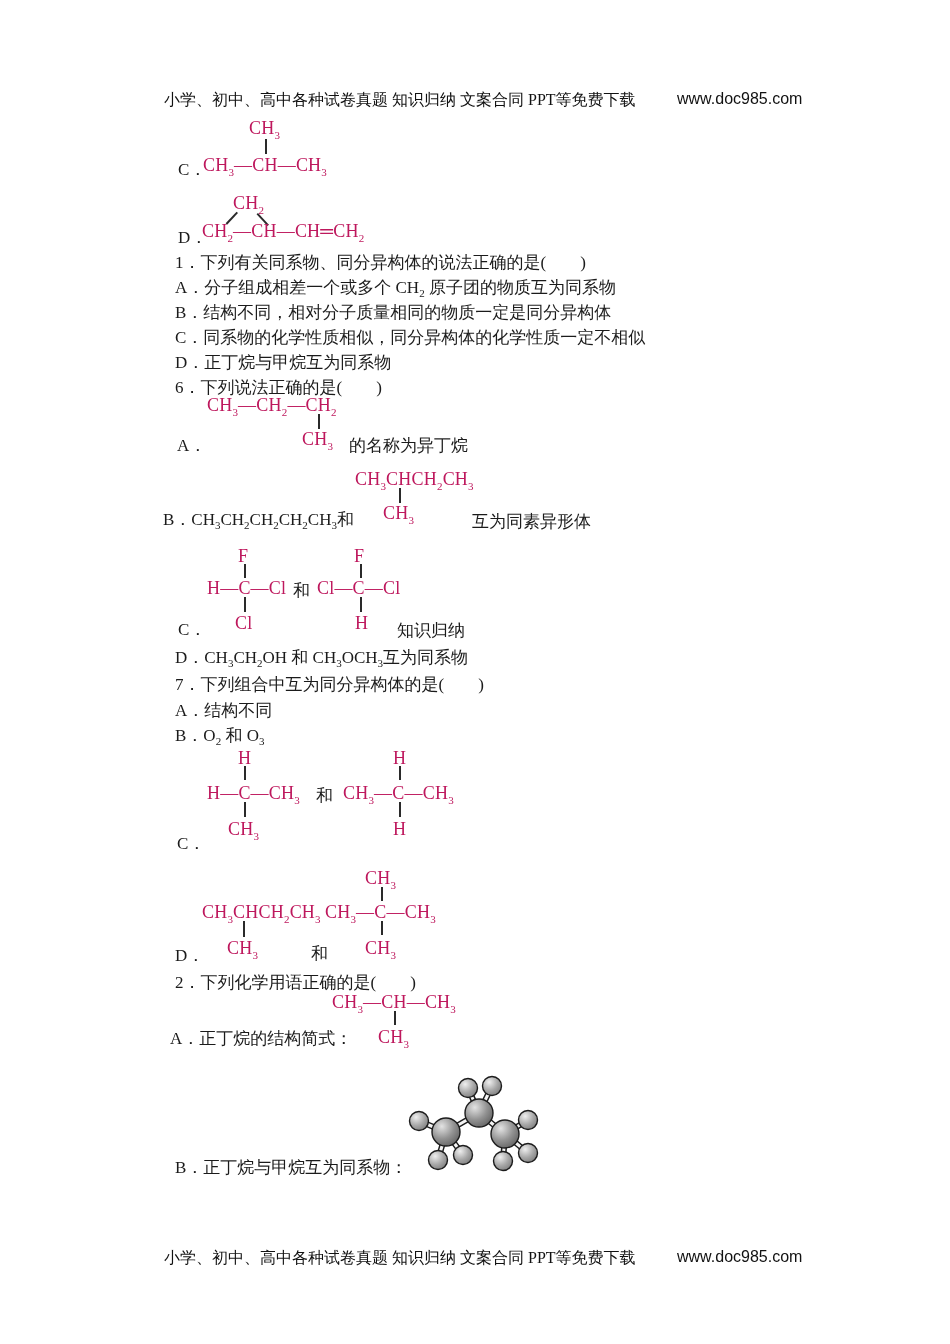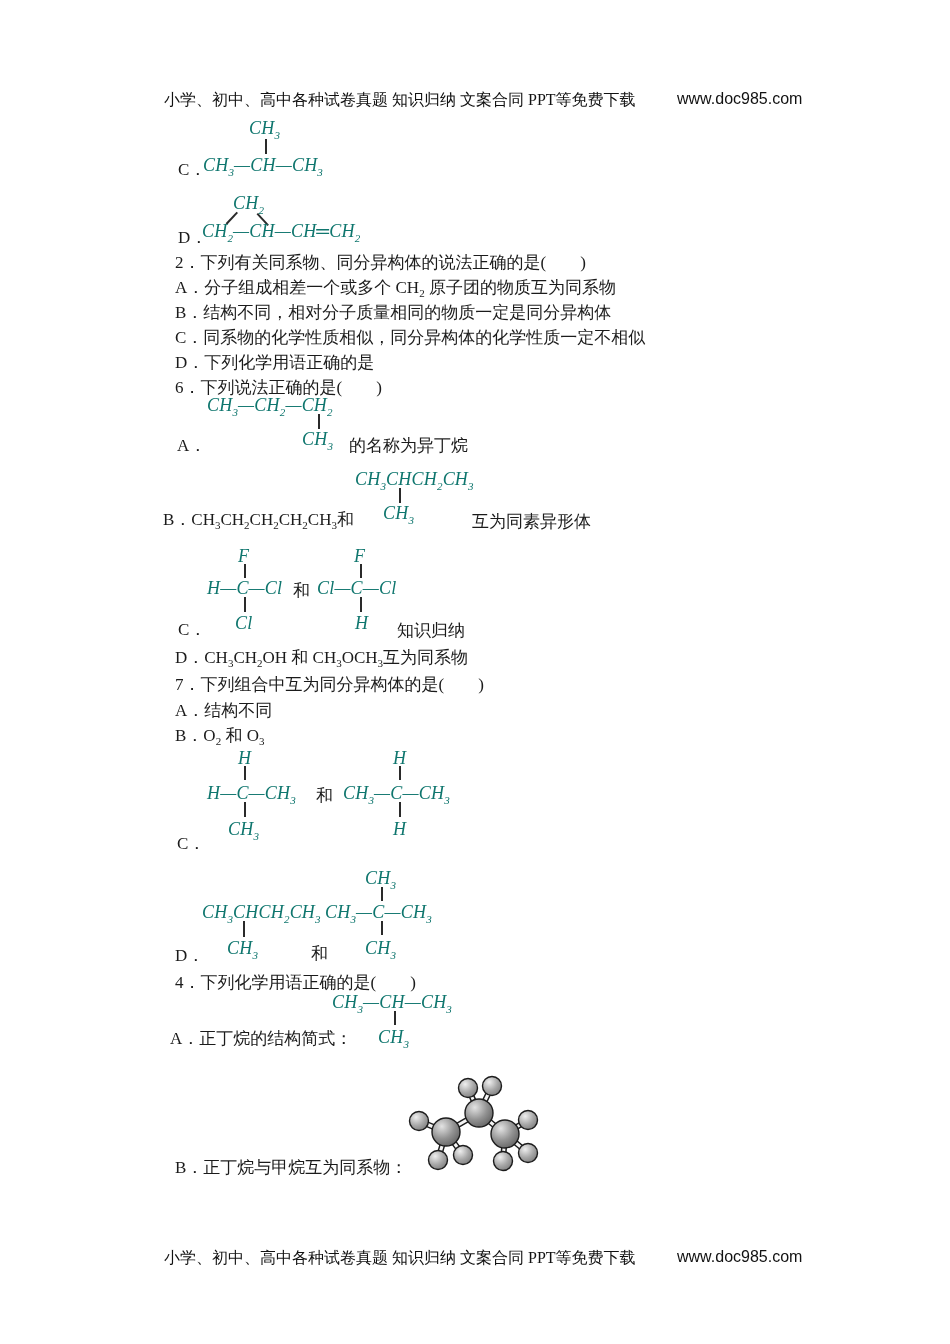--- a/index.html
+++ b/index.html
@@ -1,19 +1,19 @@
 <!DOCTYPE html>
 <html><head>
 <meta charset="utf-8">
 <style>
   html,body{margin:0;padding:0;background:#ffffff;}
   .page{position:relative;width:950px;height:1344px;background:#ffffff;margin:0 auto;overflow:hidden;
         font-family:"Liberation Serif","DejaVu Serif",serif;color:#1b1b1b;}
   .t{position:absolute;white-space:nowrap;font-size:17px;line-height:1.2;color:#1b1b1b;}
-  .fx{position:absolute;white-space:nowrap;font-size:18px;line-height:1;color:#0f766e;letter-spacing:.2px;font-style:italic;}
+  .fx{position:absolute;white-space:nowrap;font-size:18px;line-height:1;color:#be185d;letter-spacing:.2px;}
   .fx sub, .t sub{font-size:11px;line-height:0;}
   .hf{position:absolute;left:0;width:950px;font-size:16px;color:#111;}
   .hf .hf-text{position:absolute;left:164px;top:0;white-space:nowrap;}
   .hf .hf-url{position:absolute;left:677px;top:0;white-space:nowrap;font-family:"Liberation Sans","DejaVu Sans",sans-serif;}
   .vb{position:absolute;width:1.5px;background:#2a2a2a;}
   .db{position:absolute;height:1.5px;background:#2a2a2a;transform-origin:0 0;}
   .model-svg{position:absolute;left:395px;top:1063px;}
 </style>
 </head>
 <body>
@@ -34,25 +34,25 @@
 
   <div>
     <span class="fx" style="left:233px;top:194px">CH<sub>2</sub></span>
     <div class="db" style="left:238px;top:213px;width:16px;transform:rotate(133deg)"></div>
     <div class="db" style="left:258px;top:213px;width:16px;transform:rotate(47deg)"></div>
     <span class="fx" style="left:202px;top:222px">CH<sub>2</sub>—CH—CH═CH<sub>2</sub></span>
     <span class="t" style="left:178px;top:228px">D．</span>
   </div>
 
   <div>
-    <div class="t" style="left:175px;top:253px">2．下列有关同系物、同分异构体的说法正确的是(　　)</div>
+    <div class="t" style="left:175px;top:253px">1．下列有关同系物、同分异构体的说法正确的是(　　)</div>
     <div class="t" style="left:175px;top:278px">A．分子组成相差一个或多个 CH<sub>2</sub> 原子团的物质互为同系物</div>
     <div class="t" style="left:175px;top:303px">B．结构不同，相对分子质量相同的物质一定是同分异构体</div>
     <div class="t" style="left:175px;top:328px">C．同系物的化学性质相似，同分异构体的化学性质一定不相似</div>
-    <div class="t" style="left:175px;top:353px">D．下列化学用语正确的是</div>
+    <div class="t" style="left:175px;top:353px">D．正丁烷与甲烷互为同系物</div>
   </div>
 
   <div>
     <div class="t" style="left:175px;top:378px">6．下列说法正确的是(　　)</div>
 
     <span class="fx" style="left:207px;top:396px">CH<sub>3</sub>—CH<sub>2</sub>—CH<sub>2</sub></span>
     <div class="vb" style="left:318px;top:414px;height:15px"></div>
     <span class="fx" style="left:302px;top:430px">CH<sub>3</sub></span>
     <span class="t" style="left:177px;top:436px">A．</span>
     <span class="t" style="left:349px;top:436px">的名称为异丁烷</span>
@@ -104,21 +104,21 @@
     <span class="t" style="left:311px;top:944px">和</span>
     <span class="fx" style="left:365px;top:869px">CH<sub>3</sub></span>
     <div class="vb" style="left:381px;top:887px;height:14px"></div>
     <span class="fx" style="left:325px;top:903px">CH<sub>3</sub>—C—CH<sub>3</sub></span>
     <div class="vb" style="left:381px;top:921px;height:14px"></div>
     <span class="fx" style="left:365px;top:939px">CH<sub>3</sub></span>
     <span class="t" style="left:175px;top:946px">D．</span>
   </div>
 
   <div>
-    <div class="t" style="left:175px;top:973px">4．下列化学用语正确的是(　　)</div>
+    <div class="t" style="left:175px;top:973px">2．下列化学用语正确的是(　　)</div>
 
     <span class="fx" style="left:332px;top:993px">CH<sub>3</sub>—CH—CH<sub>3</sub></span>
     <div class="vb" style="left:394px;top:1011px;height:14px"></div>
     <span class="fx" style="left:378px;top:1028px">CH<sub>3</sub></span>
     <span class="t" style="left:170px;top:1029px">A．正丁烷的结构简式：</span>
 
     <svg class="model-svg" width="160" height="125" viewBox="0 0 160 125">
       <defs>
         <radialGradient id="gradC" cx="35%" cy="30%" r="80%">
           <stop offset="0%" stop-color="#e3e3e3"></stop>

